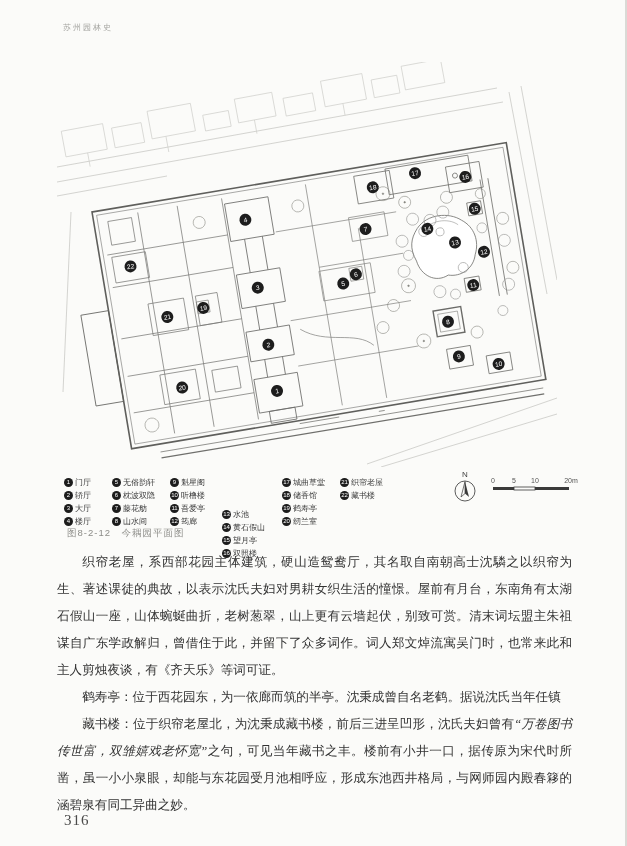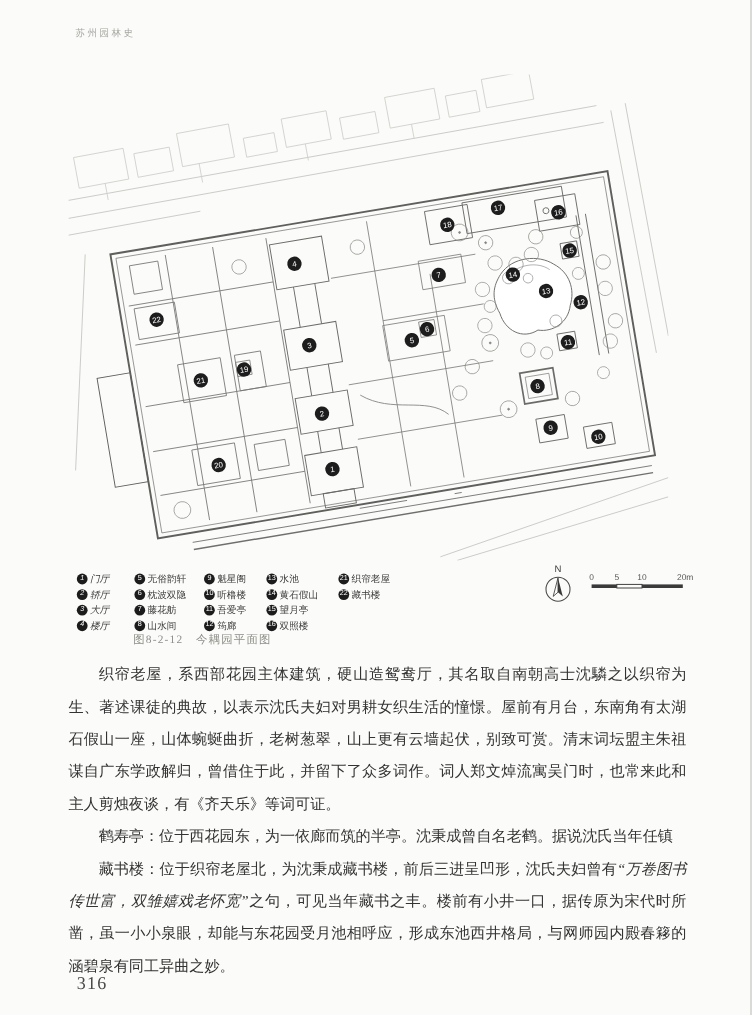--- a/index.html
+++ b/index.html
@@ -15,36 +15,36 @@
     font-family:"Liberation Sans","DejaVu Sans",sans-serif;
     font-size:8px;letter-spacing:2px;color:#a6a6a2;text-align:center;
   }
   .plan-wrap{position:absolute;left:57px;top:62px;width:500px;height:405px;}
   .legend{
     position:absolute;left:64px;top:476px;display:flex;
     font-family:"Liberation Sans","DejaVu Sans",sans-serif;
     font-size:8px;color:#3a3a3a;
   }
   .leg-col{margin-right:14px;}
-  .leg-col:nth-child(1){width:34px;font-style:italic;}
+  .leg-col:nth-child(1){width:34px;}
   .leg-col:nth-child(2){width:44px;}
   .leg-col:nth-child(3){width:38px;}
-  .leg-col:nth-child(4){width:46px;}
+  .leg-col:nth-child(4){width:46px;margin-top:32px;}
   .leg-col:nth-child(5){width:44px;}
   .leg-item{display:flex;align-items:center;height:13px;white-space:nowrap;}
   .leg-num{
     width:9px;height:9px;border-radius:50%;background:#1c1c1c;color:#fff;
     font-size:6px;line-height:9px;text-align:center;margin-right:2px;flex:0 0 9px;
     font-family:"Liberation Sans","DejaVu Sans",sans-serif;
   }
   .compass-scale{position:absolute;left:448px;top:466px;width:130px;height:42px;}
   .fig-caption{
     position:absolute;left:67px;top:527px;
-    font-family:Liberation Serif, serif;
-    font-size:9.5px;color:#8d8d89;letter-spacing:1px;margin-left:44px;
+    font-family:Liberation Sans, sans-serif;
+    font-size:9.5px;color:#8d8d89;letter-spacing:1px;
   }
   .text-block{position:absolute;left:57px;top:549px;width:515px;}
   .sec-heading{
     margin:0 0 22px 38px;font-size:14.5px;font-weight:bold;color:#1f1f1f;
     letter-spacing:2px;
   }
   .text-block p{
     margin:0;font-size:12.6px;line-height:27px;text-align:justify;
     text-indent:2em;color:#333;
   }
@@ -316,20 +316,38 @@
           <span class="leg-num">15</span>
           <span class="leg-label">望月亭</span>
         </div>
         <div class="leg-item">
           <span class="leg-num">16</span>
           <span class="leg-label">双照楼</span>
         </div>
       </div>
       <div class="leg-col">
         <div class="leg-item">
+          <span class="leg-num">17</span>
+          <span class="leg-label">城曲草堂</span>
+        </div>
+        <div class="leg-item">
+          <span class="leg-num">18</span>
+          <span class="leg-label">储香馆</span>
+        </div>
+        <div class="leg-item">
+          <span class="leg-num">19</span>
+          <span class="leg-label">鹤寿亭</span>
+        </div>
+        <div class="leg-item">
+          <span class="leg-num">20</span>
+          <span class="leg-label">纫兰室</span>
+        </div>
+      </div>
+      <div class="leg-col">
+        <div class="leg-item">
           <span class="leg-num">21</span>
           <span class="leg-label">织帘老屋</span>
         </div>
         <div class="leg-item">
           <span class="leg-num">22</span>
           <span class="leg-label">藏书楼</span>
         </div>
       </div>
     </div>
 

